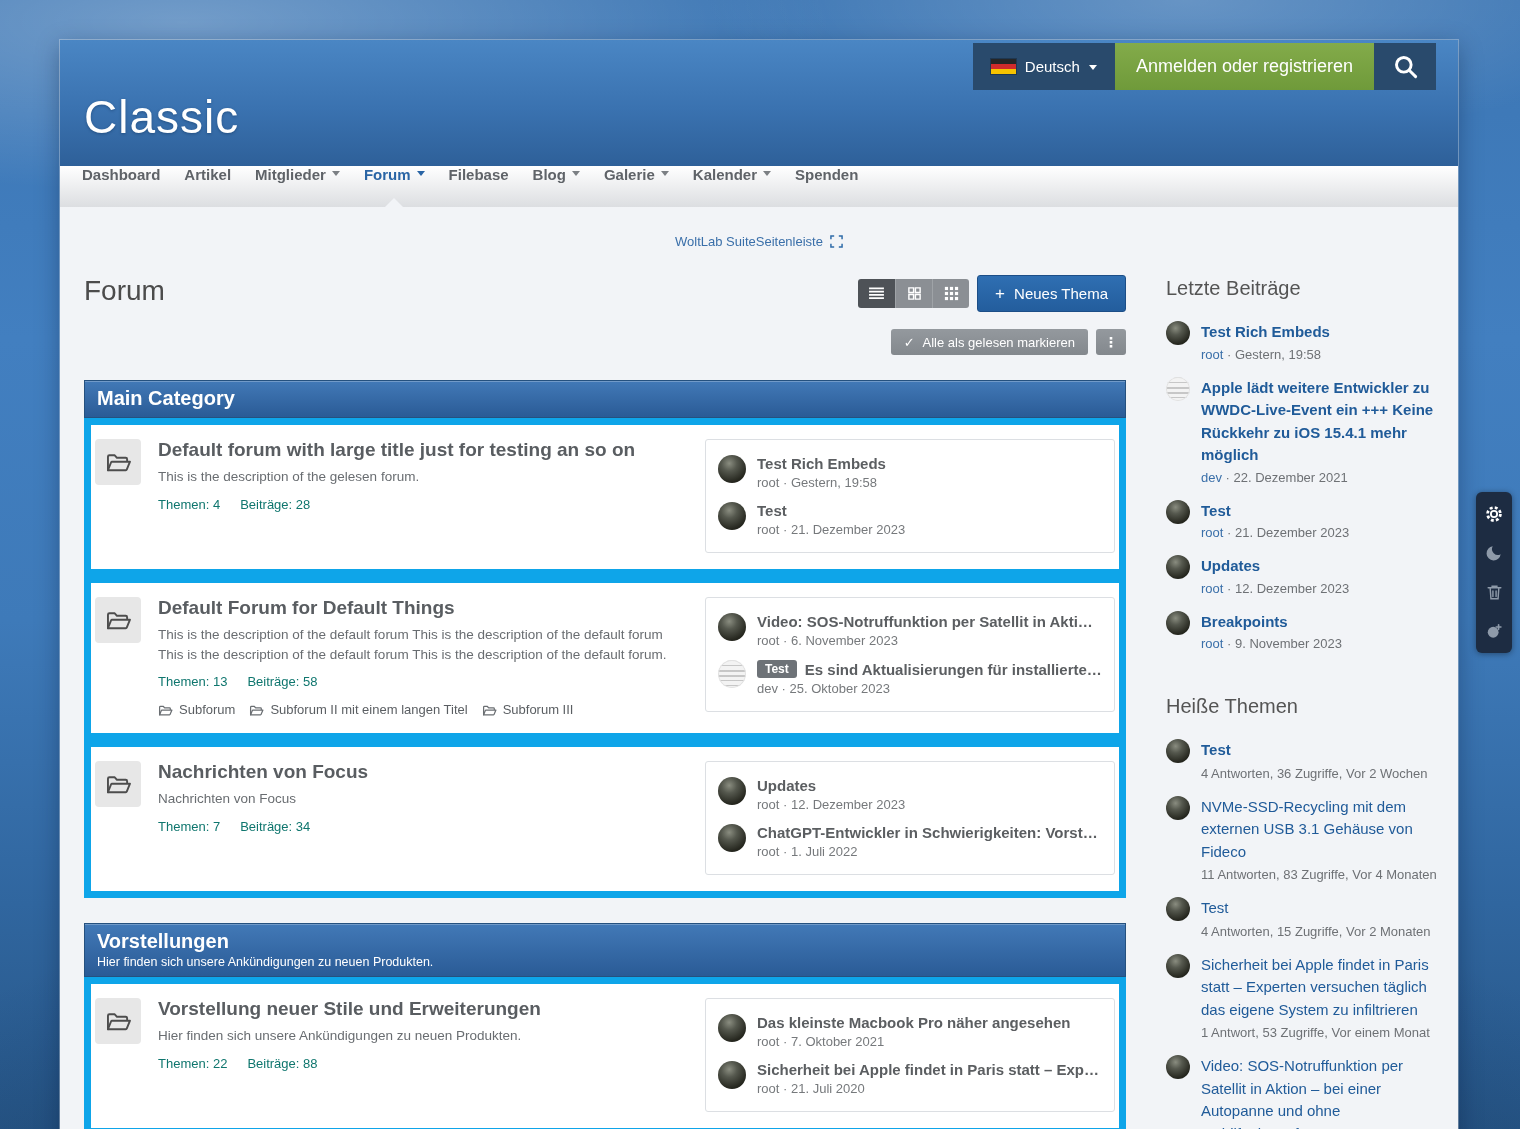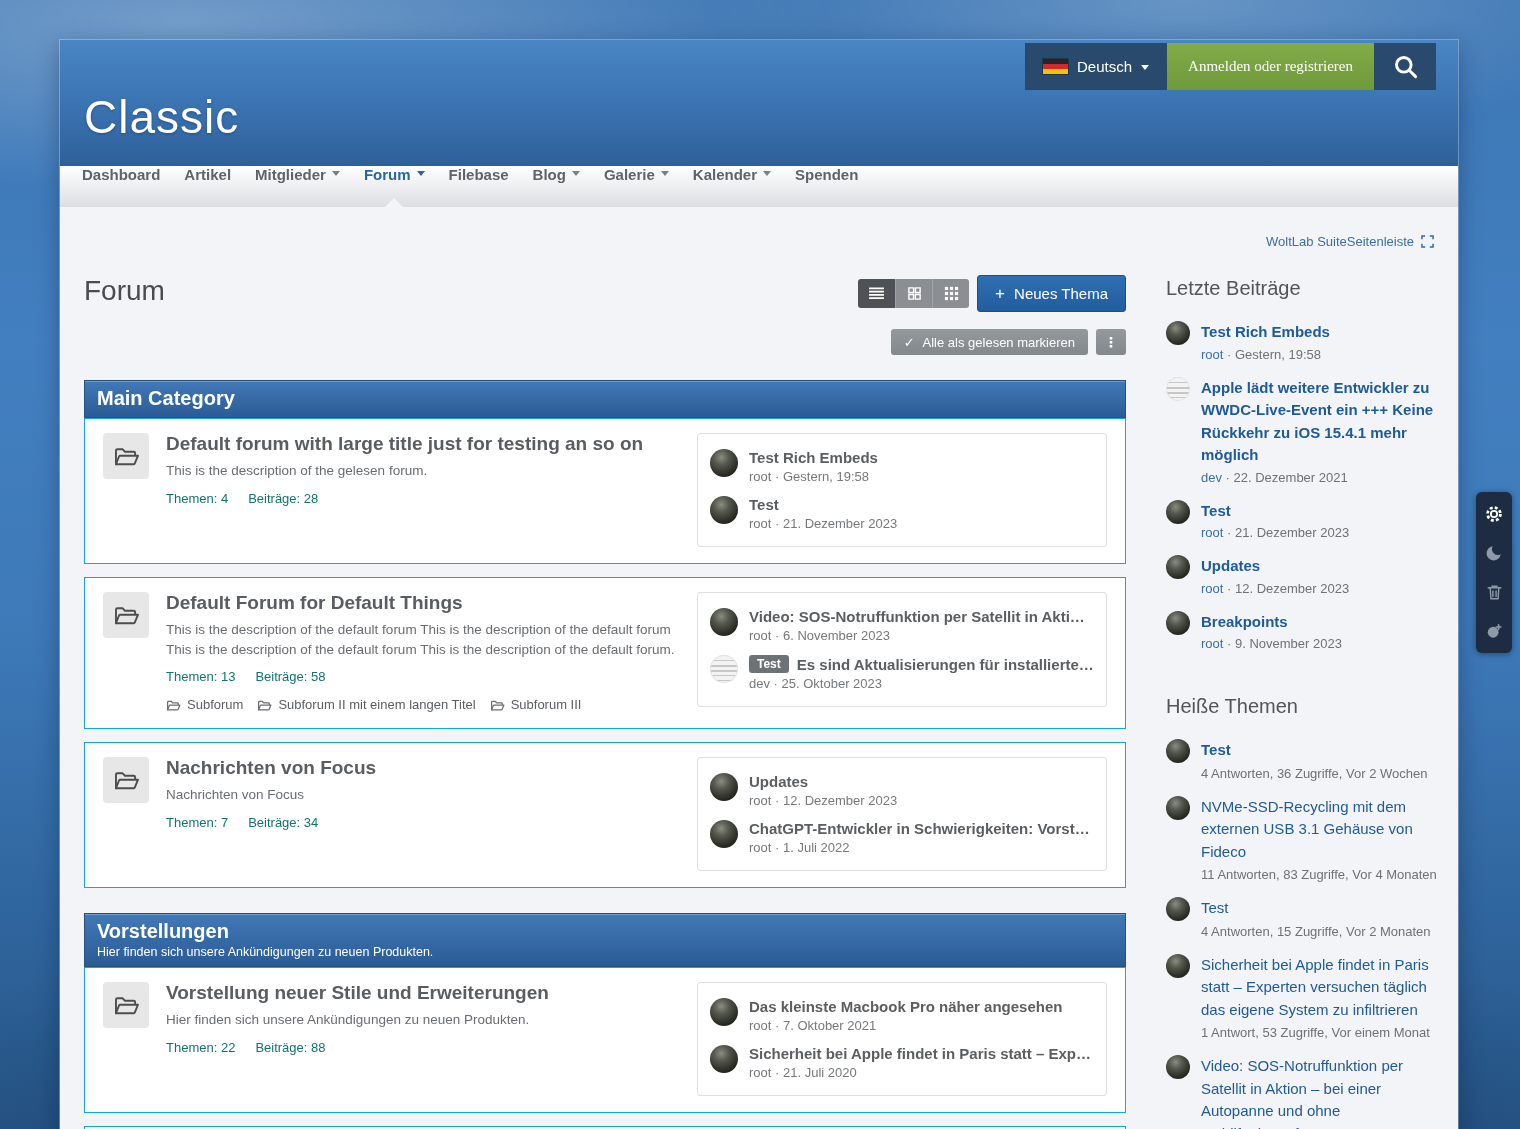--- a/index.html
+++ b/index.html
@@ -21,35 +21,35 @@
     background:linear-gradient(180deg,#4a86c4 0%,#3a72b0 55%,#2e6099 100%);}
   .logo{position:absolute;left:24px;top:50px;color:#fff;font-size:46px;font-weight:200;
     letter-spacing:1px;text-shadow:0 1px 3px rgba(0,30,60,.35);cursor:pointer}
   .header-controls{position:absolute;top:3px;right:22px;height:47px;display:flex;align-items:stretch;background:#294a6c}
   .lang-btn{display:flex;align-items:center;gap:9px;padding:0 18px;background:transparent;border:none;
     color:#fff;font-size:15px;cursor:pointer;font-family:inherit}
   .flag{width:25px;height:15px;display:inline-flex;flex-direction:column;box-shadow:0 0 0 1px rgba(0,0,0,.25)}
   .flag i{flex:1;display:block}
   .flag i:nth-child(1){background:#262626}.flag i:nth-child(2){background:#d02b2b}.flag i:nth-child(3){background:#f5c301}
   .caret{width:0;height:0;border:4px solid transparent;border-top:5px solid currentColor;margin-top:5px;display:inline-block}
-  .login-btn{background:linear-gradient(180deg,#83ab4a,#6f9a3a);border:none;color:#fff;font-size:15px;
-    padding:9px 21px;cursor:pointer;font-family:Liberation Serif, serif}
+  .login-btn{background:linear-gradient(180deg,#83ab4a,#6f9a3a);border:none;color:#fff;font-size:18px;
+    padding:9px 21px;cursor:pointer;font-family:Liberation Sans, sans-serif}
   .search-btn{width:62px;background:transparent;border:none;display:grid;place-items:center;cursor:pointer}
   
   .main-nav{height:41px;background:linear-gradient(180deg,#ffffff,#dcdee1);display:flex;align-items:center;padding:0 10px;position:relative}
   .nav-item{position:relative;display:flex;align-items:flex-start;gap:6px;padding:0 12px;height:100%;
     font-size:15px;font-weight:bold;color:#5f6368;text-decoration:none;cursor:pointer}
   .nav-item .caret{color:#7c8084}
   .nav-item.active{color:#2a65a5}
   .nav-item.active .caret{color:#2a65a5}
   .nav-pointer{position:absolute;bottom:0;left:50%;transform:translateX(-50%);width:0;height:0;
     border-left:9px solid transparent;border-right:9px solid transparent;border-bottom:9px solid #f2f4f7}
   
   .content{background:#f2f4f7;min-height:922px;padding-bottom:10px}
-  .crumb-row{display:flex;justify-content:flex-end;align-items:center;padding:27px 24px 0 24px;font-size:13px}
+  .crumb-row{display:flex;justify-content:center;align-items:center;padding:27px 24px 0 24px;font-size:13px}
   .crumb-link{color:#3a6fa9;text-decoration:none;cursor:pointer}
   .side-toggle{display:flex;align-items:center;gap:7px;color:#3a6fa9;text-decoration:none;cursor:pointer}
   .columns{display:flex;padding:26px 20px 0 24px}
   .main-col{flex:1;min-width:0}
   .list-header{display:flex;justify-content:space-between;align-items:flex-start}
   h1.ptitle{font-size:28px;font-weight:400;color:#4c4c4c}
   .actions1{display:flex;gap:8px}
   .view-group{display:flex;border-radius:3px;overflow:hidden;height:29px;margin-top:4px}
   .vbtn{width:37px;background:#8b8f94;border:none;border-left:1px solid #9fa3a7;display:grid;place-items:center;cursor:pointer}
   .vbtn:first-child{border-left:none}
@@ -61,22 +61,22 @@
   .gray-btn{display:flex;align-items:center;gap:8px;background:linear-gradient(180deg,#94999e,#83888d);
     border:none;border-radius:3px;color:#fff;font-size:13px;padding:5px 13px;cursor:pointer;font-family:inherit}
   .kebab{width:30px;justify-content:center;padding:5px 0;font-size:14px;font-weight:bold}
   
   .category{margin-top:25px}
   .cat-head{background:linear-gradient(180deg,#4279b7,#2a5b96);border:1px solid #25517f;color:#fff;
     padding:6px 12px 7px;cursor:pointer;box-shadow:inset 0 1px 0 rgba(255,255,255,.25)}
   .cat-title{font-size:20px;font-weight:bold}
   .cat-sub{font-size:12.5px;margin-top:2px}
   .cat-sub:empty{display:none}
-  .forum-row{display:flex;background:#fff;border:1px solid #0ea5e9;padding:14px 18px 16px;min-height:98px}
-  .forum-row + .forum-row{margin-top:13px}
+  .forum-row{display:flex;background:#fff;border:7px solid #0ea5e9;padding:14px 4px 16px;min-height:98px}
+  .forum-row + .forum-row{}
   .folder{width:46px;height:46px;flex-shrink:0;background:#e7e7e7;border-radius:4px;display:grid;place-items:center;
     margin-right:17px;cursor:pointer;text-decoration:none}
   .fold path{fill:none;stroke:#4d4d4d;stroke-width:2;stroke-linejoin:round;stroke-linecap:round}
   .fmain{flex:1;min-width:0;padding-right:22px}
   .ftitle{display:block;font-size:19px;font-weight:bold;color:#595d61;text-decoration:none;cursor:pointer}
   .fdesc{font-size:13.5px;color:#696d71;margin-top:6px;line-height:1.45;max-width:560px}
   .fstats{font-size:13px;color:#0f766e;margin-top:10px;display:flex;gap:20px}
   .subforums{display:flex;gap:14px;margin-top:13px;flex-wrap:wrap}
   .subf{display:flex;align-items:flex-end;gap:6px;font-size:13px;color:#5a5e62;text-decoration:none;cursor:pointer}
   .sfold path{fill:none;stroke:#6a6e72;stroke-width:2.3;stroke-linejoin:round;stroke-linecap:round}

